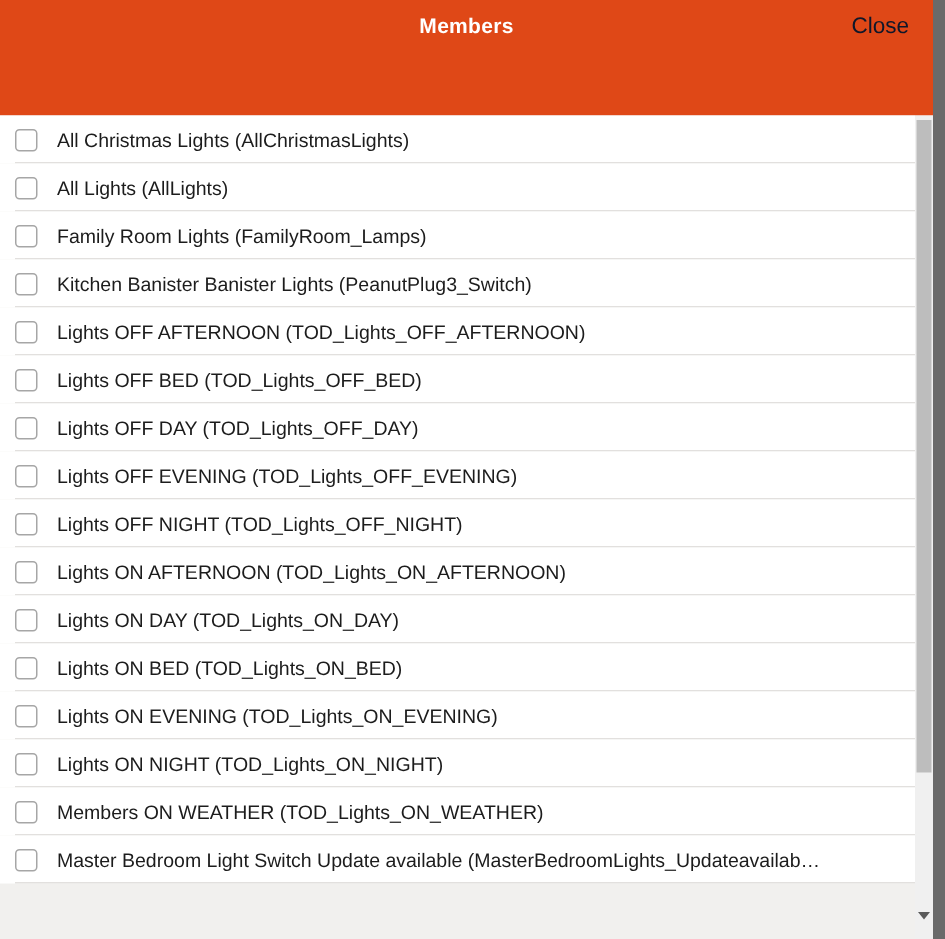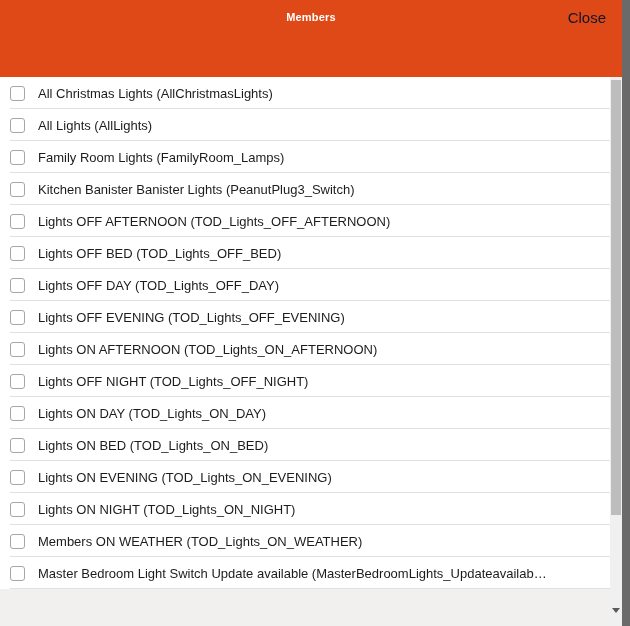--- a/index.html
+++ b/index.html
@@ -17,21 +17,21 @@
     position: absolute; top: 0; left: 0;
     width: 622px; height: 77px;
     background: #DF4817;
   }
   .titlebar {
     height: 34px;
     position: relative;
     display: flex; align-items: center; justify-content: center;
   }
   .title {
-    color: #ffffff; font-weight: bold; font-size: 11px; letter-spacing: .2px;
+    color: #ffffff; font-weight: bold; font-size: 14px; letter-spacing: .2px;
   }
   .close-btn {
     position: absolute; right: 16px; top: 0;
     height: 34px; display: flex; align-items: center;
     color: #0f172a; font-size: 15px; cursor: pointer;
   }
   .searchwrap { padding: 6px 8px 0 8px; }
   .searchfield {
     height: 28px;
     background: #ffffff;
@@ -177,26 +177,26 @@
     <span class="row-label">Lights OFF DAY (TOD_Lights_OFF_DAY)</span>
   </div>
 
   <div class="row">
     <span class="checkbox"></span>
     <span class="row-label">Lights OFF EVENING (TOD_Lights_OFF_EVENING)</span>
   </div>
 
   <div class="row">
     <span class="checkbox"></span>
+    <span class="row-label">Lights OFF NIGHT (TOD_Lights_OFF_NIGHT)</span>
+  </div>
+
+  <div class="row">
+    <span class="checkbox"></span>
     <span class="row-label">Lights ON AFTERNOON (TOD_Lights_ON_AFTERNOON)</span>
-  </div>
-
-  <div class="row">
-    <span class="checkbox"></span>
-    <span class="row-label">Lights OFF NIGHT (TOD_Lights_OFF_NIGHT)</span>
   </div>
 
   <div class="row">
     <span class="checkbox"></span>
     <span class="row-label">Lights ON DAY (TOD_Lights_ON_DAY)</span>
   </div>
 
   <div class="row">
     <span class="checkbox"></span>
     <span class="row-label">Lights ON BED (TOD_Lights_ON_BED)</span>

